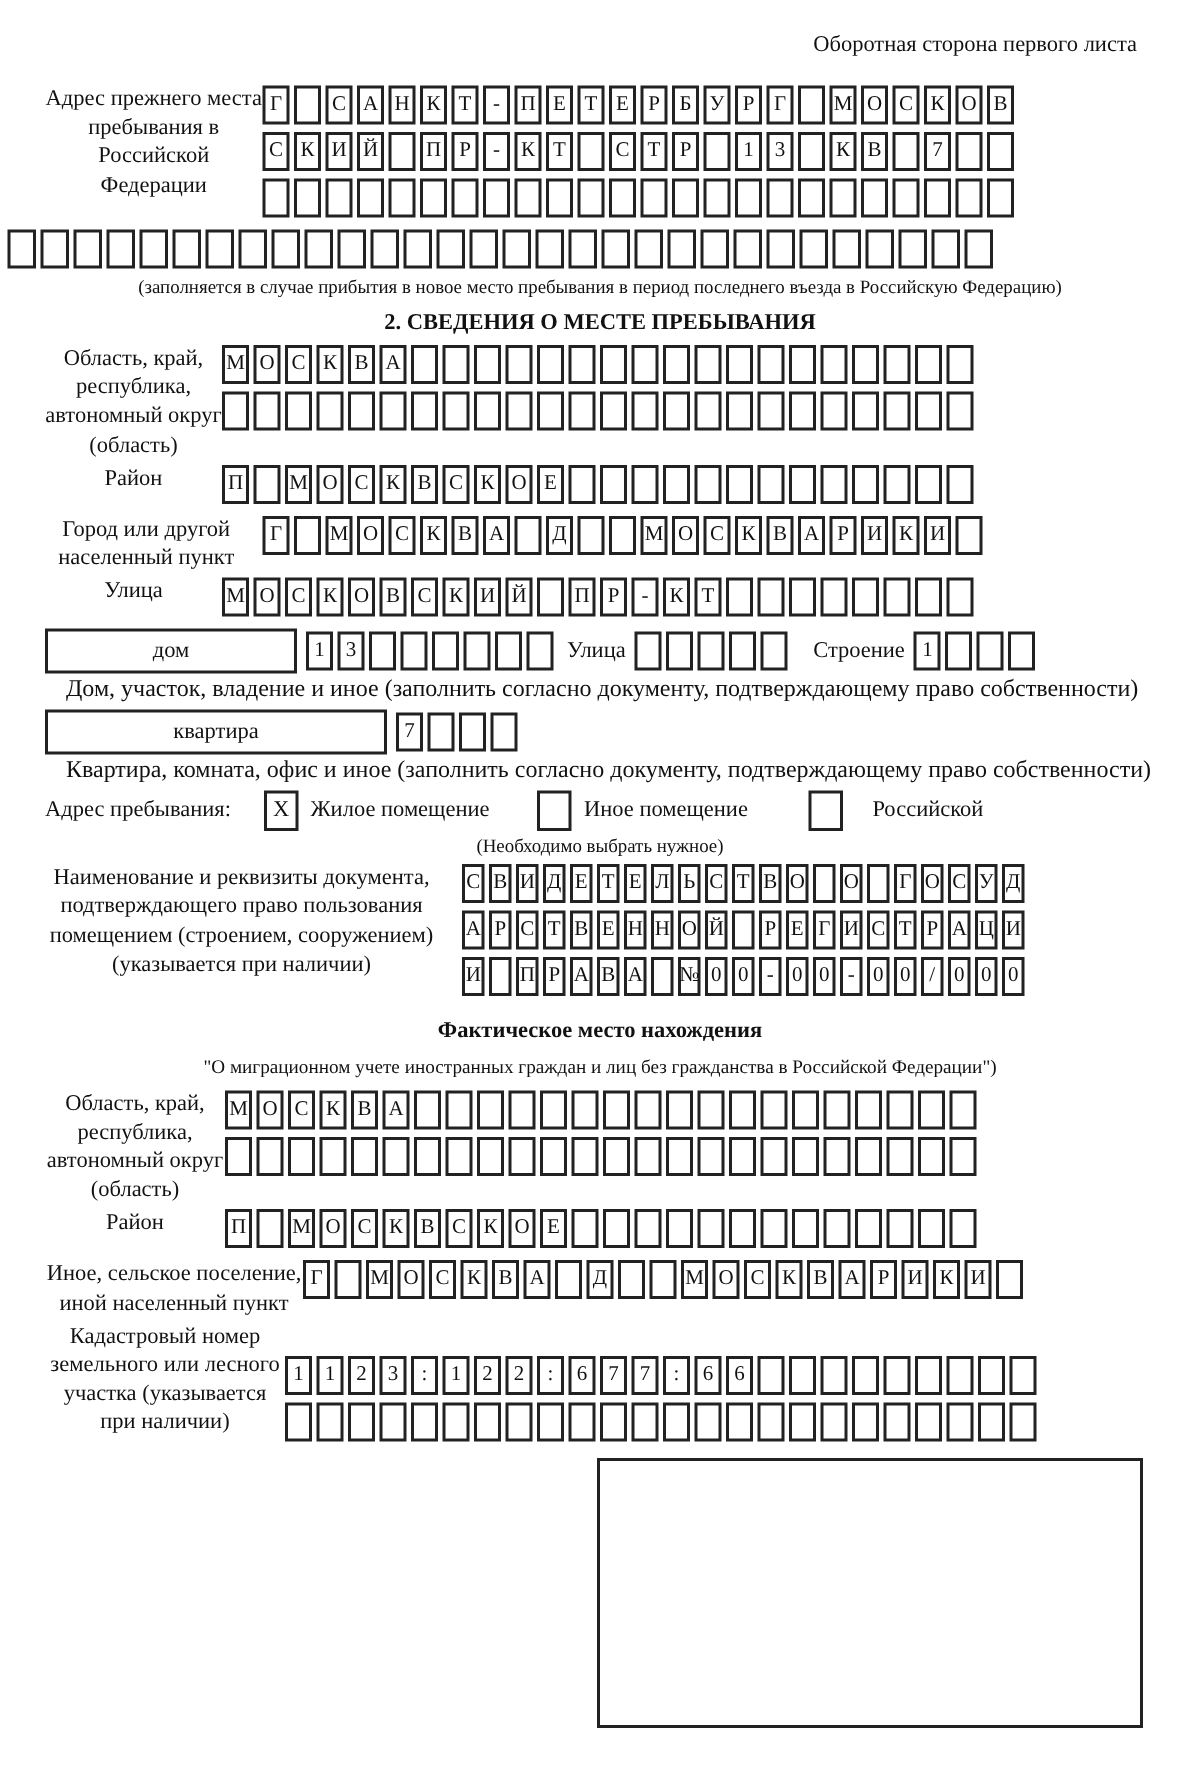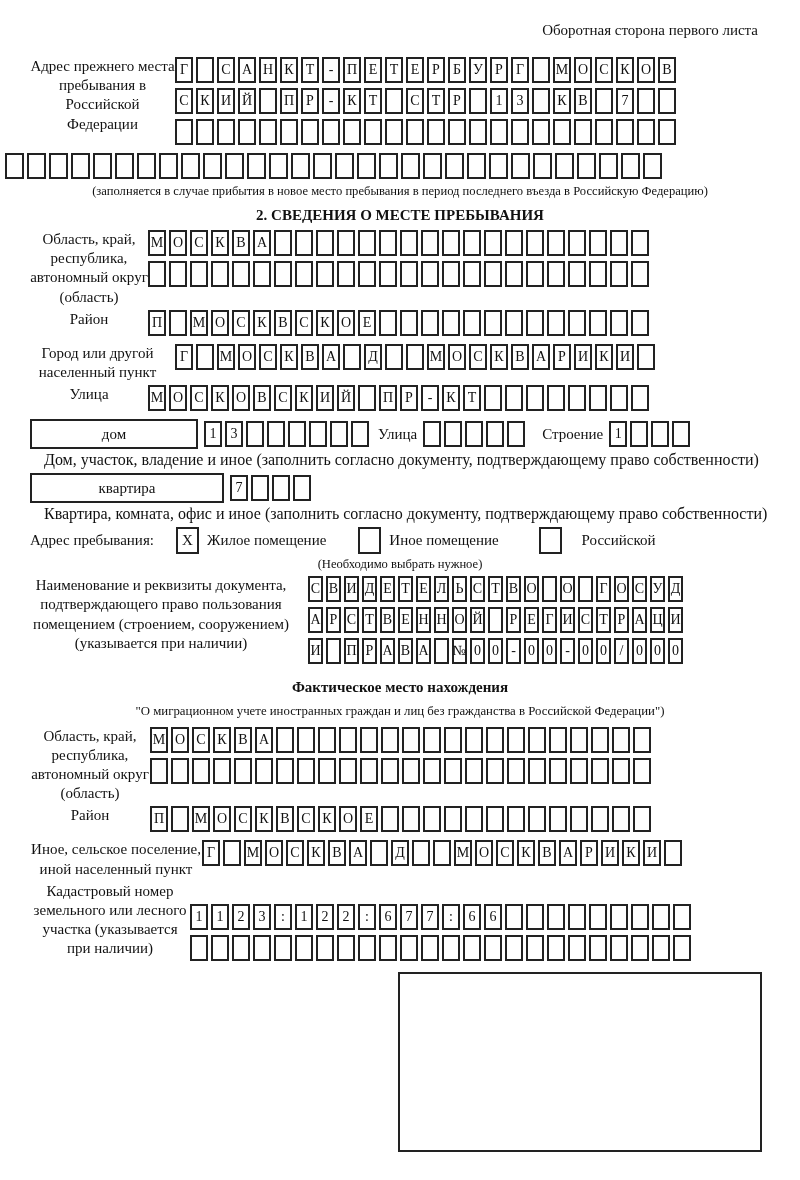--- a/index.html
+++ b/index.html
@@ -340,21 +340,21 @@
     <div class="boxrow">
         <span class="box">1</span>
         <span class="box"></span>
         <span class="box"></span>
         <span class="box"></span>
       </div>
   </div>
   <div class="caption">Дом, участок, владение и иное (заполнить согласно документу, подтверждающему право собственности)</div>
 
   <div class="kvrow">
-    <div class="wbox" style="width:194px;">квартира</div>
+    <div class="wbox" style="width:228px;">квартира</div>
     <div class="boxrow" style="margin-left:6px;">
         <span class="box">7</span>
         <span class="box"></span>
         <span class="box"></span>
         <span class="box"></span>
       </div>
   </div>
   <div class="caption">Квартира, комната, офис и иное (заполнить согласно документу, подтверждающему право собственности)</div>
 
   <div class="mesto">

